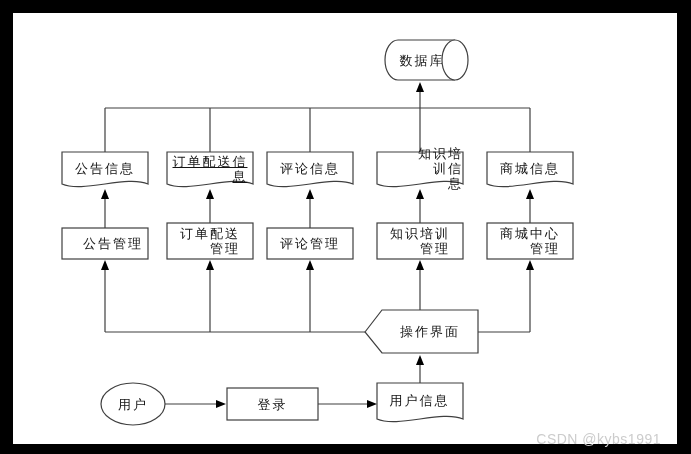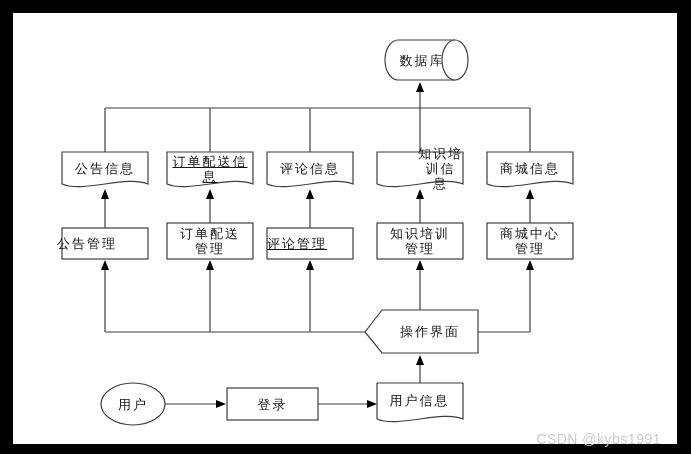--- a/index.html
+++ b/index.html
@@ -11,21 +11,21 @@
   html, body { width: 691px; height: 454px; background: var(--bg); }
   body { font-family: "Liberation Sans", "DejaVu Sans", sans-serif; }
   .screen { position: relative; width: 691px; height: 454px; background: var(--bg); overflow: hidden; }
   .screen > svg { position: absolute; left: 0; top: 0; z-index: 1; }
   .ln path { stroke: var(--line); stroke-width: 1.2; fill: none; }
   .shape path, .shape rect, .shape ellipse { stroke: var(--line); stroke-width: 1.2; fill: #fff; }
   .arr path { fill: var(--arrow); stroke: none; }
   .lbl {
     position: absolute; z-index: 2;
     display: flex; align-items: center; justify-content: center;
-    text-align: center; white-space: pre-line;
+    text-align: right; white-space: pre-line;
     font-size: 13px; line-height: 15px; letter-spacing: 2px;
     color: var(--text);
   }
   .frame-bar { position: absolute; background: var(--frame); z-index: 3; }
   .frame-top    { left: 0; top: 0; width: 691px; height: 13px; }
   .frame-left   { left: 0; top: 0; width: 13px; height: 454px; }
   .frame-right  { left: 677px; top: 0; width: 14px; height: 454px; }
   .frame-bottom { left: 0; top: 444px; width: 691px; height: 10px; }
   .watermark {
     position: absolute; z-index: 4; right: 30px; top: 431px;
@@ -109,24 +109,24 @@
   <div class="lbl" style="left:389px; top:44px; width:66px; height:32px;">数据库</div>
 
   <div class="lbl" style="left:62px;  top:153px; width:86px; height:31px;">公告信息</div>
   <div class="lbl" style="left:167px; top:153px; width:86px; height:31px;text-decoration:underline;">订单配送信
 息</div>
   <div class="lbl" style="left:267px; top:153px; width:86px; height:31px;">评论信息</div>
   <div class="lbl" style="left:377px; top:153px; width:86px; height:31px;padding-left:41px;">知识培训信
 息</div>
   <div class="lbl" style="left:487px; top:153px; width:86px; height:31px;">商城信息</div>
 
-  <div class="lbl" style="left:44px;  top:228px; width:86px; height:31px;">公告管理</div>
+  <div class="lbl" style="left:70px;  top:228px; width:86px; height:31px;">公告管理</div>
   <div class="lbl" style="left:167px; top:223px; width:86px; height:36px;">订单配送
 管理</div>
-  <div class="lbl" style="left:254px; top:228px; width:86px; height:31px;text-decoration:underline;">评论管理</div>
+  <div class="lbl" style="left:267px; top:228px; width:86px; height:31px;">评论管理</div>
   <div class="lbl" style="left:377px; top:223px; width:86px; height:36px;">知识培训
 管理</div>
   <div class="lbl" style="left:487px; top:223px; width:86px; height:36px;border-radius:17px;">商城中心
 管理</div>
 
   <div class="lbl" style="left:101px; top:383px; width:64px; height:42px;">用户</div>
 
   <div class="lbl" style="left:382px; top:310px; width:96px; height:43px;">操作界面</div>
   <div class="lbl" style="left:227px; top:388px; width:91px; height:32px;">登录</div>
   <div class="lbl" style="left:377px; top:385px; width:85px; height:30px;">用户信息</div>

